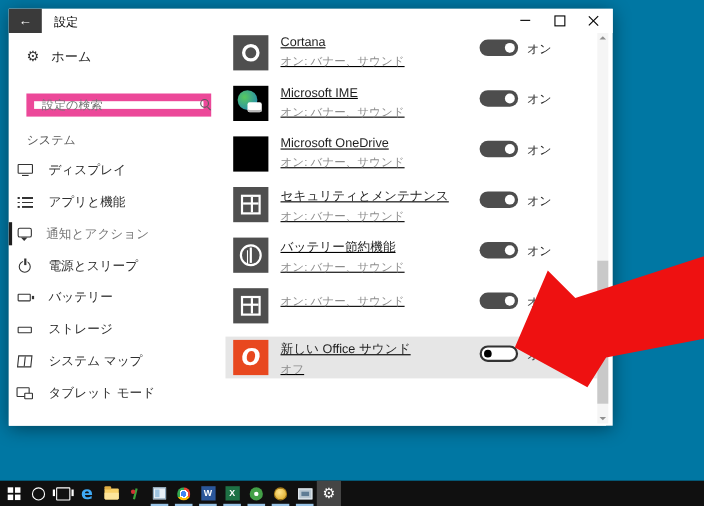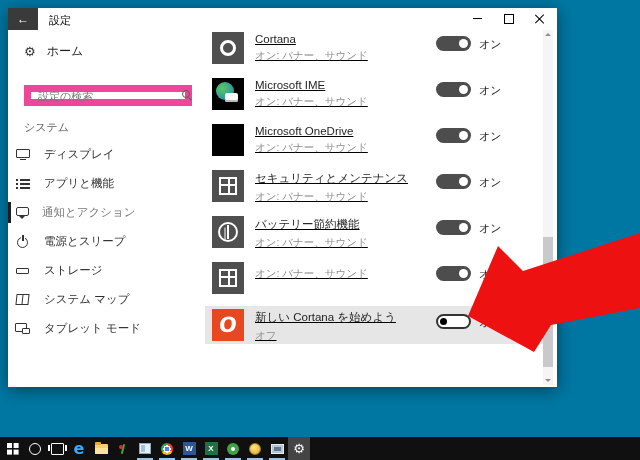--- a/index.html
+++ b/index.html
@@ -178,20 +178,24 @@
           </div>
           <div class="nav-item selected">
             <span class="nico nico-bubble"></span>
             <span class="nav-label">通知とアクション</span>
           </div>
           <div class="nav-item">
             <span class="nico nico-power"></span>
             <span class="nav-label">電源とスリープ</span>
           </div>
           <div class="nav-item">
+            <span class="nico nico-battery"></span>
+            <span class="nav-label">バッテリー</span>
+          </div>
+          <div class="nav-item">
             <span class="nico nico-storage"></span>
             <span class="nav-label">ストレージ</span>
           </div>
           <div class="nav-item">
             <span class="nico nico-map"></span>
             <span class="nav-label">システム マップ</span>
           </div>
           <div class="nav-item">
             <span class="nico nico-tablet"></span>
             <span class="nav-label">タブレット モード</span>
@@ -262,21 +266,21 @@
               <div class="row-sub">オン: バナー、サウンド</div>
             </div>
           </div>
           <span class="tog on"></span>
           <span class="tlabel">オン</span>
         </div>
         <div class="row hl">
           <div class="row-inner">
             <span class="appico ai-office"></span>
             <div class="row-text">
-              <div class="row-title">新しい Cortana を始めよう</div>
+              <div class="row-title">新しい Office サウンド</div>
               <div class="row-sub">オフ</div>
             </div>
           </div>
           <span class="tog off"></span>
           <span class="tlabel">オフ</span>
         </div>
       </div>
 
     <div class="scrollbar">
       <div class="sb-arrow sb-up"></div>

